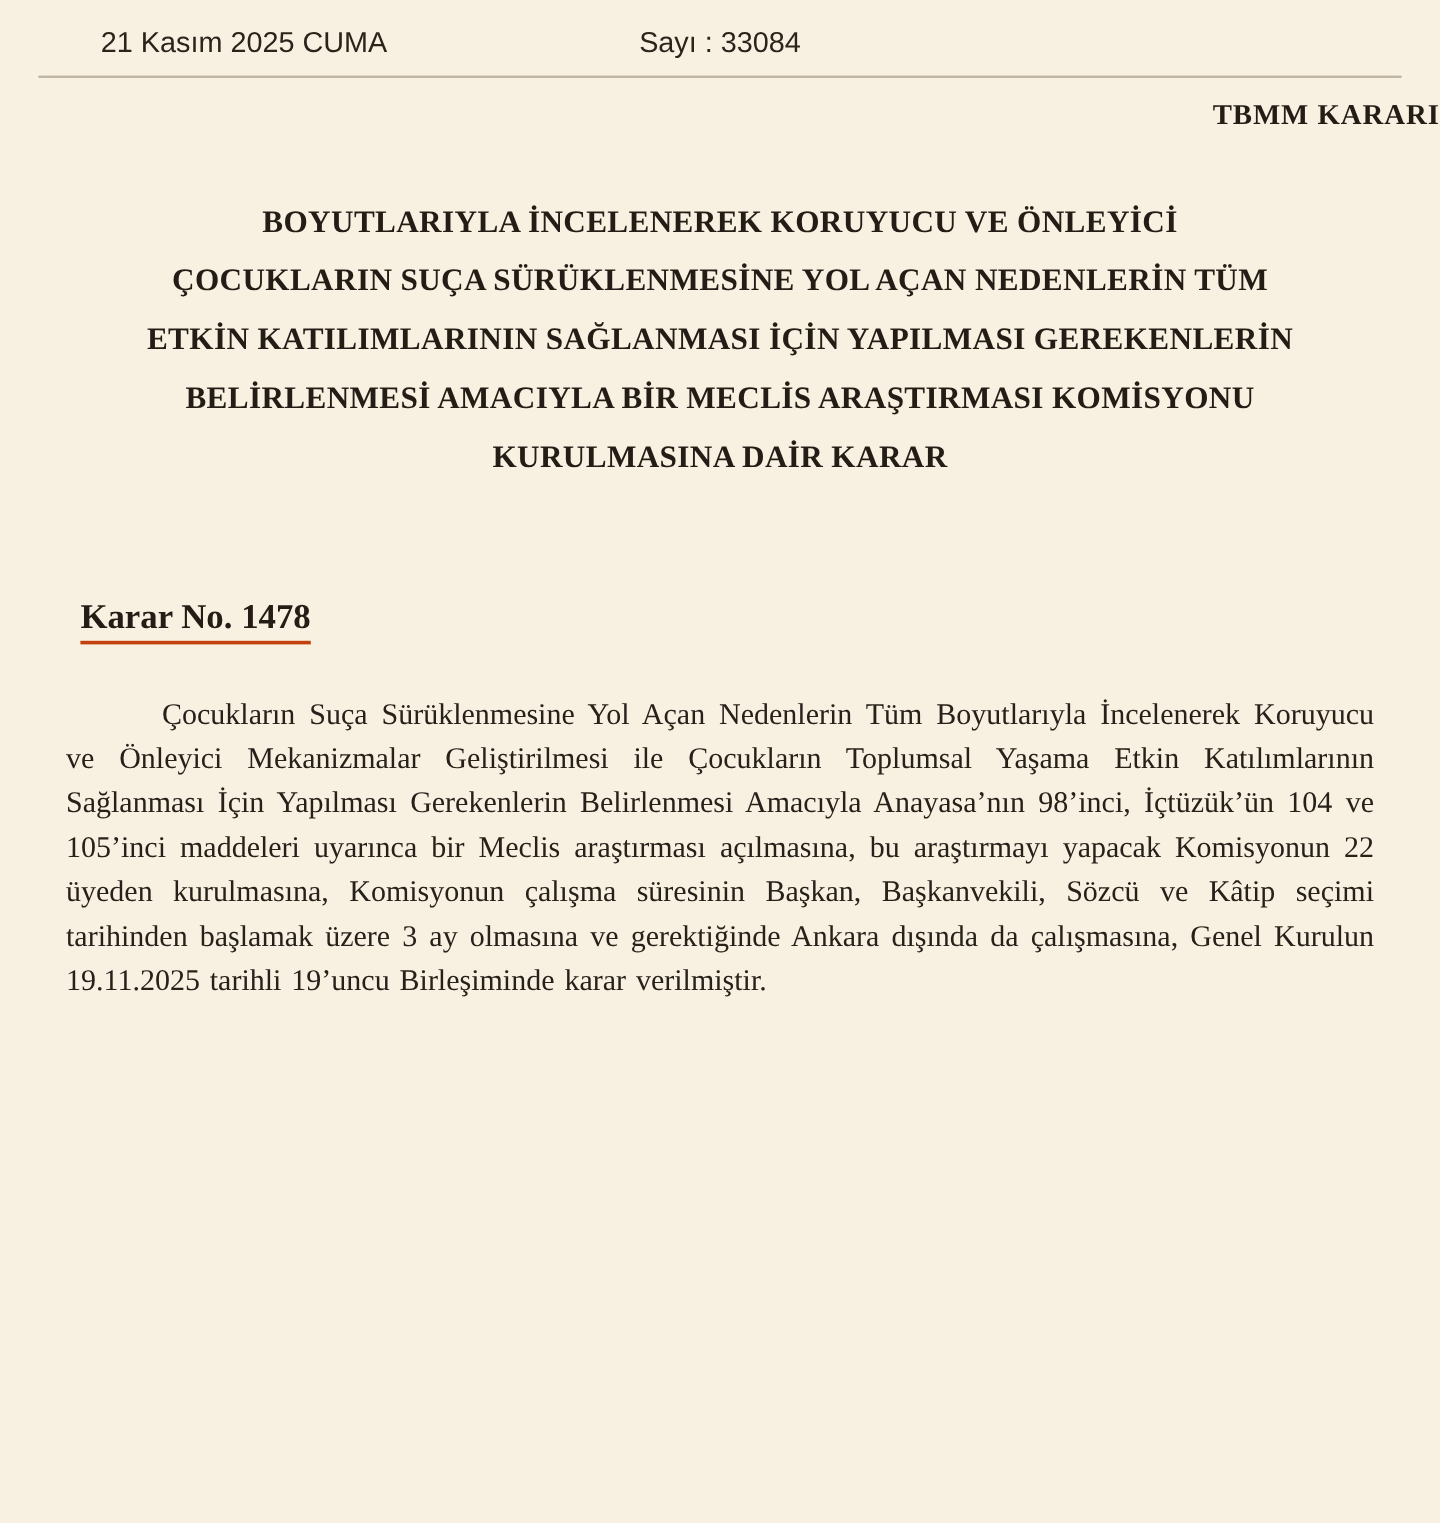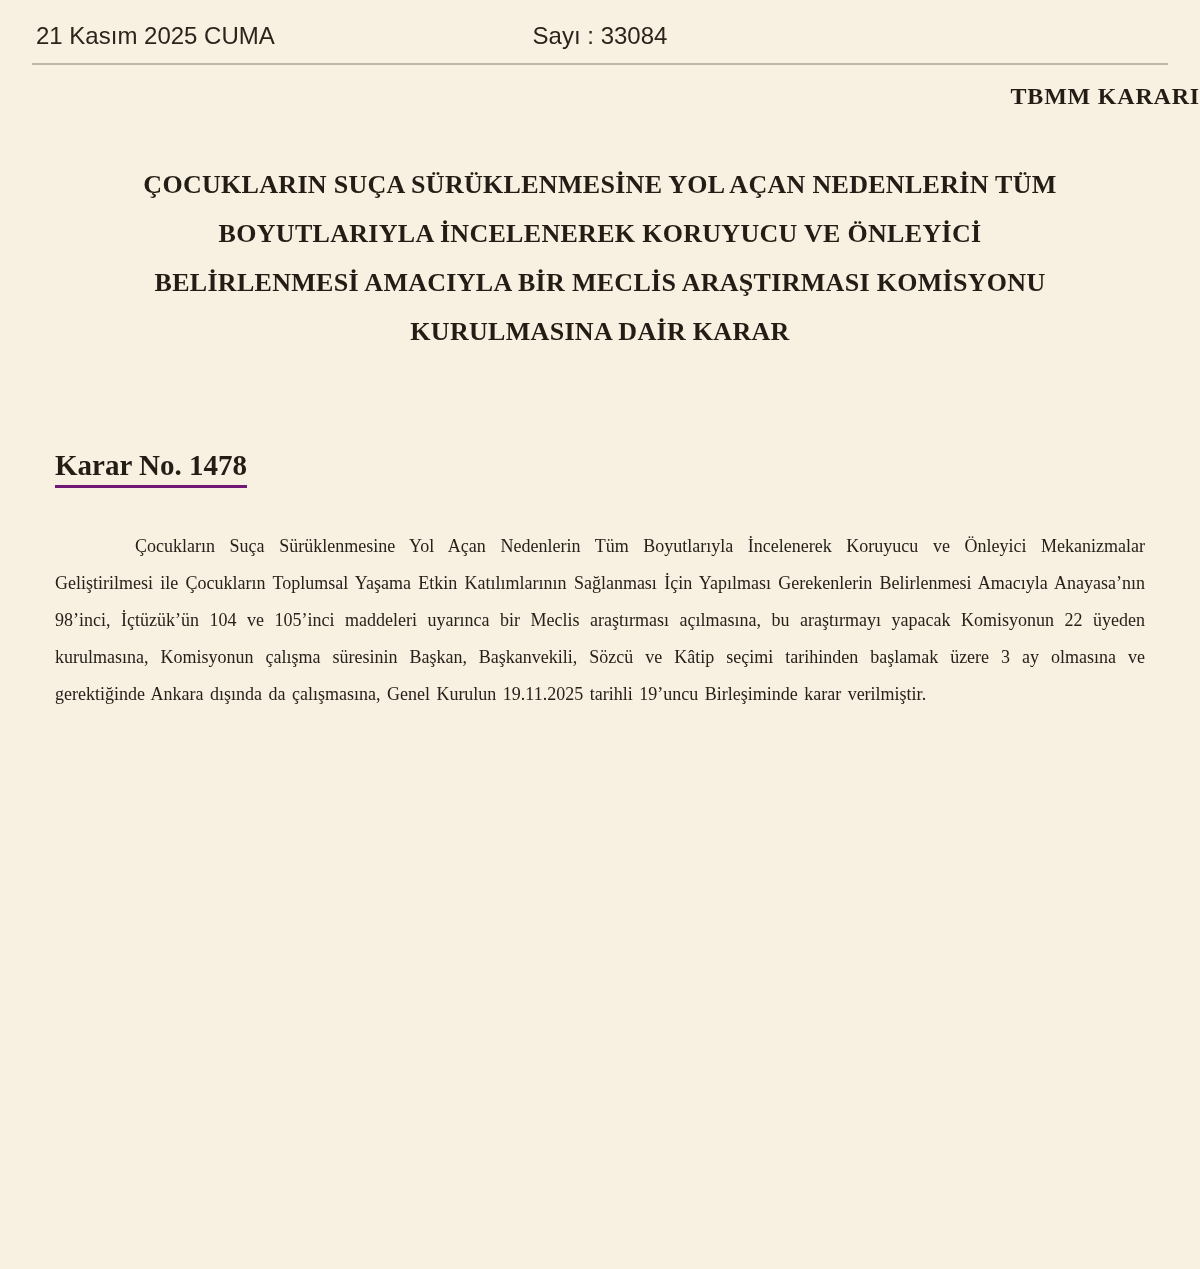--- a/index.html
+++ b/index.html
@@ -25,20 +25,21 @@
     display: grid;
     grid-template-columns: 1fr auto 1fr;
     align-items: center;
     padding: 22px 36px 0 36px;
   }
   .gz-date {
     font-family: "Liberation Sans", sans-serif;
     font-size: 24px;
     color: #2b241b;
     justify-self: start;
+    margin-left: 48px;
   }
   .gz-masthead {
     font-family: "Liberation Serif", serif;
     font-weight: bold;
     font-size: 38px;
     color: #a3271e;
     justify-self: center;
     letter-spacing: 0.5px;
   }
   .gz-issue {
@@ -77,27 +78,28 @@
   
   .meta-row {
     display: flex;
     justify-content: space-between;
     margin: 93px 55px 0 55px;
     font-size: 29px;
     font-weight: bold;
     color: #241d15;
   }
   .meta-row .underlined {
-    border-bottom: 3px solid #701a75;
+    border-bottom: 3px solid #c2410c;
     padding-bottom: 3px;
+    margin-left: 12px;
   }
   
   .decision-body {
     margin: 40px 55px 0 55px;
-    font-size: 18px;
+    font-size: 25px;
     line-height: 37px;
     text-align: justify;
     text-indent: 80px;
     color: #27211a;
     word-spacing: 2px;
   }
 </style>
 </head>
 <body>
 
@@ -106,22 +108,23 @@
   <div class="gz-header">
     <div class="gz-date">21 Kasım 2025 CUMA</div>
     <div class="gz-issue">Sayı : 33084</div>
   </div>
 
   <hr class="header-rule">
 
   <h1 class="section-title">TBMM KARARI</h1>
 
   <div class="decision-title">
+    <div class="t-line">BOYUTLARIYLA İNCELENEREK KORUYUCU VE ÖNLEYİCİ</div>
     <div class="t-line">ÇOCUKLARIN SUÇA SÜRÜKLENMESİNE YOL AÇAN NEDENLERİN TÜM</div>
-    <div class="t-line">BOYUTLARIYLA İNCELENEREK KORUYUCU VE ÖNLEYİCİ</div>
+    <div class="t-line">ETKİN KATILIMLARININ SAĞLANMASI İÇİN YAPILMASI GEREKENLERİN</div>
     <div class="t-line">BELİRLENMESİ AMACIYLA BİR MECLİS ARAŞTIRMASI KOMİSYONU</div>
     <div class="t-line">KURULMASINA DAİR KARAR</div>
   </div>
 
   <div class="meta-row">
     <span class="underlined">Karar No. 1478</span>
   </div>
 
   <p class="decision-body">Çocukların Suça Sürüklenmesine Yol Açan Nedenlerin Tüm Boyutlarıyla İncelenerek Koruyucu ve Önleyici Mekanizmalar Geliştirilmesi ile Çocukların Toplumsal Yaşama Etkin Katılımlarının Sağlanması İçin Yapılması Gerekenlerin Belirlenmesi Amacıyla Anayasa’nın 98’inci, İçtüzük’ün 104 ve 105’inci maddeleri uyarınca bir Meclis araştırması açılmasına, bu araştırmayı yapacak Komisyonun 22 üyeden kurulmasına, Komisyonun çalışma süresinin Başkan, Başkanvekili, Sözcü ve Kâtip seçimi tarihinden başlamak üzere 3 ay olmasına ve gerektiğinde Ankara dışında da çalışmasına, Genel Kurulun 19.11.2025 tarihli 19’uncu Birleşiminde karar verilmiştir.</p>
 

